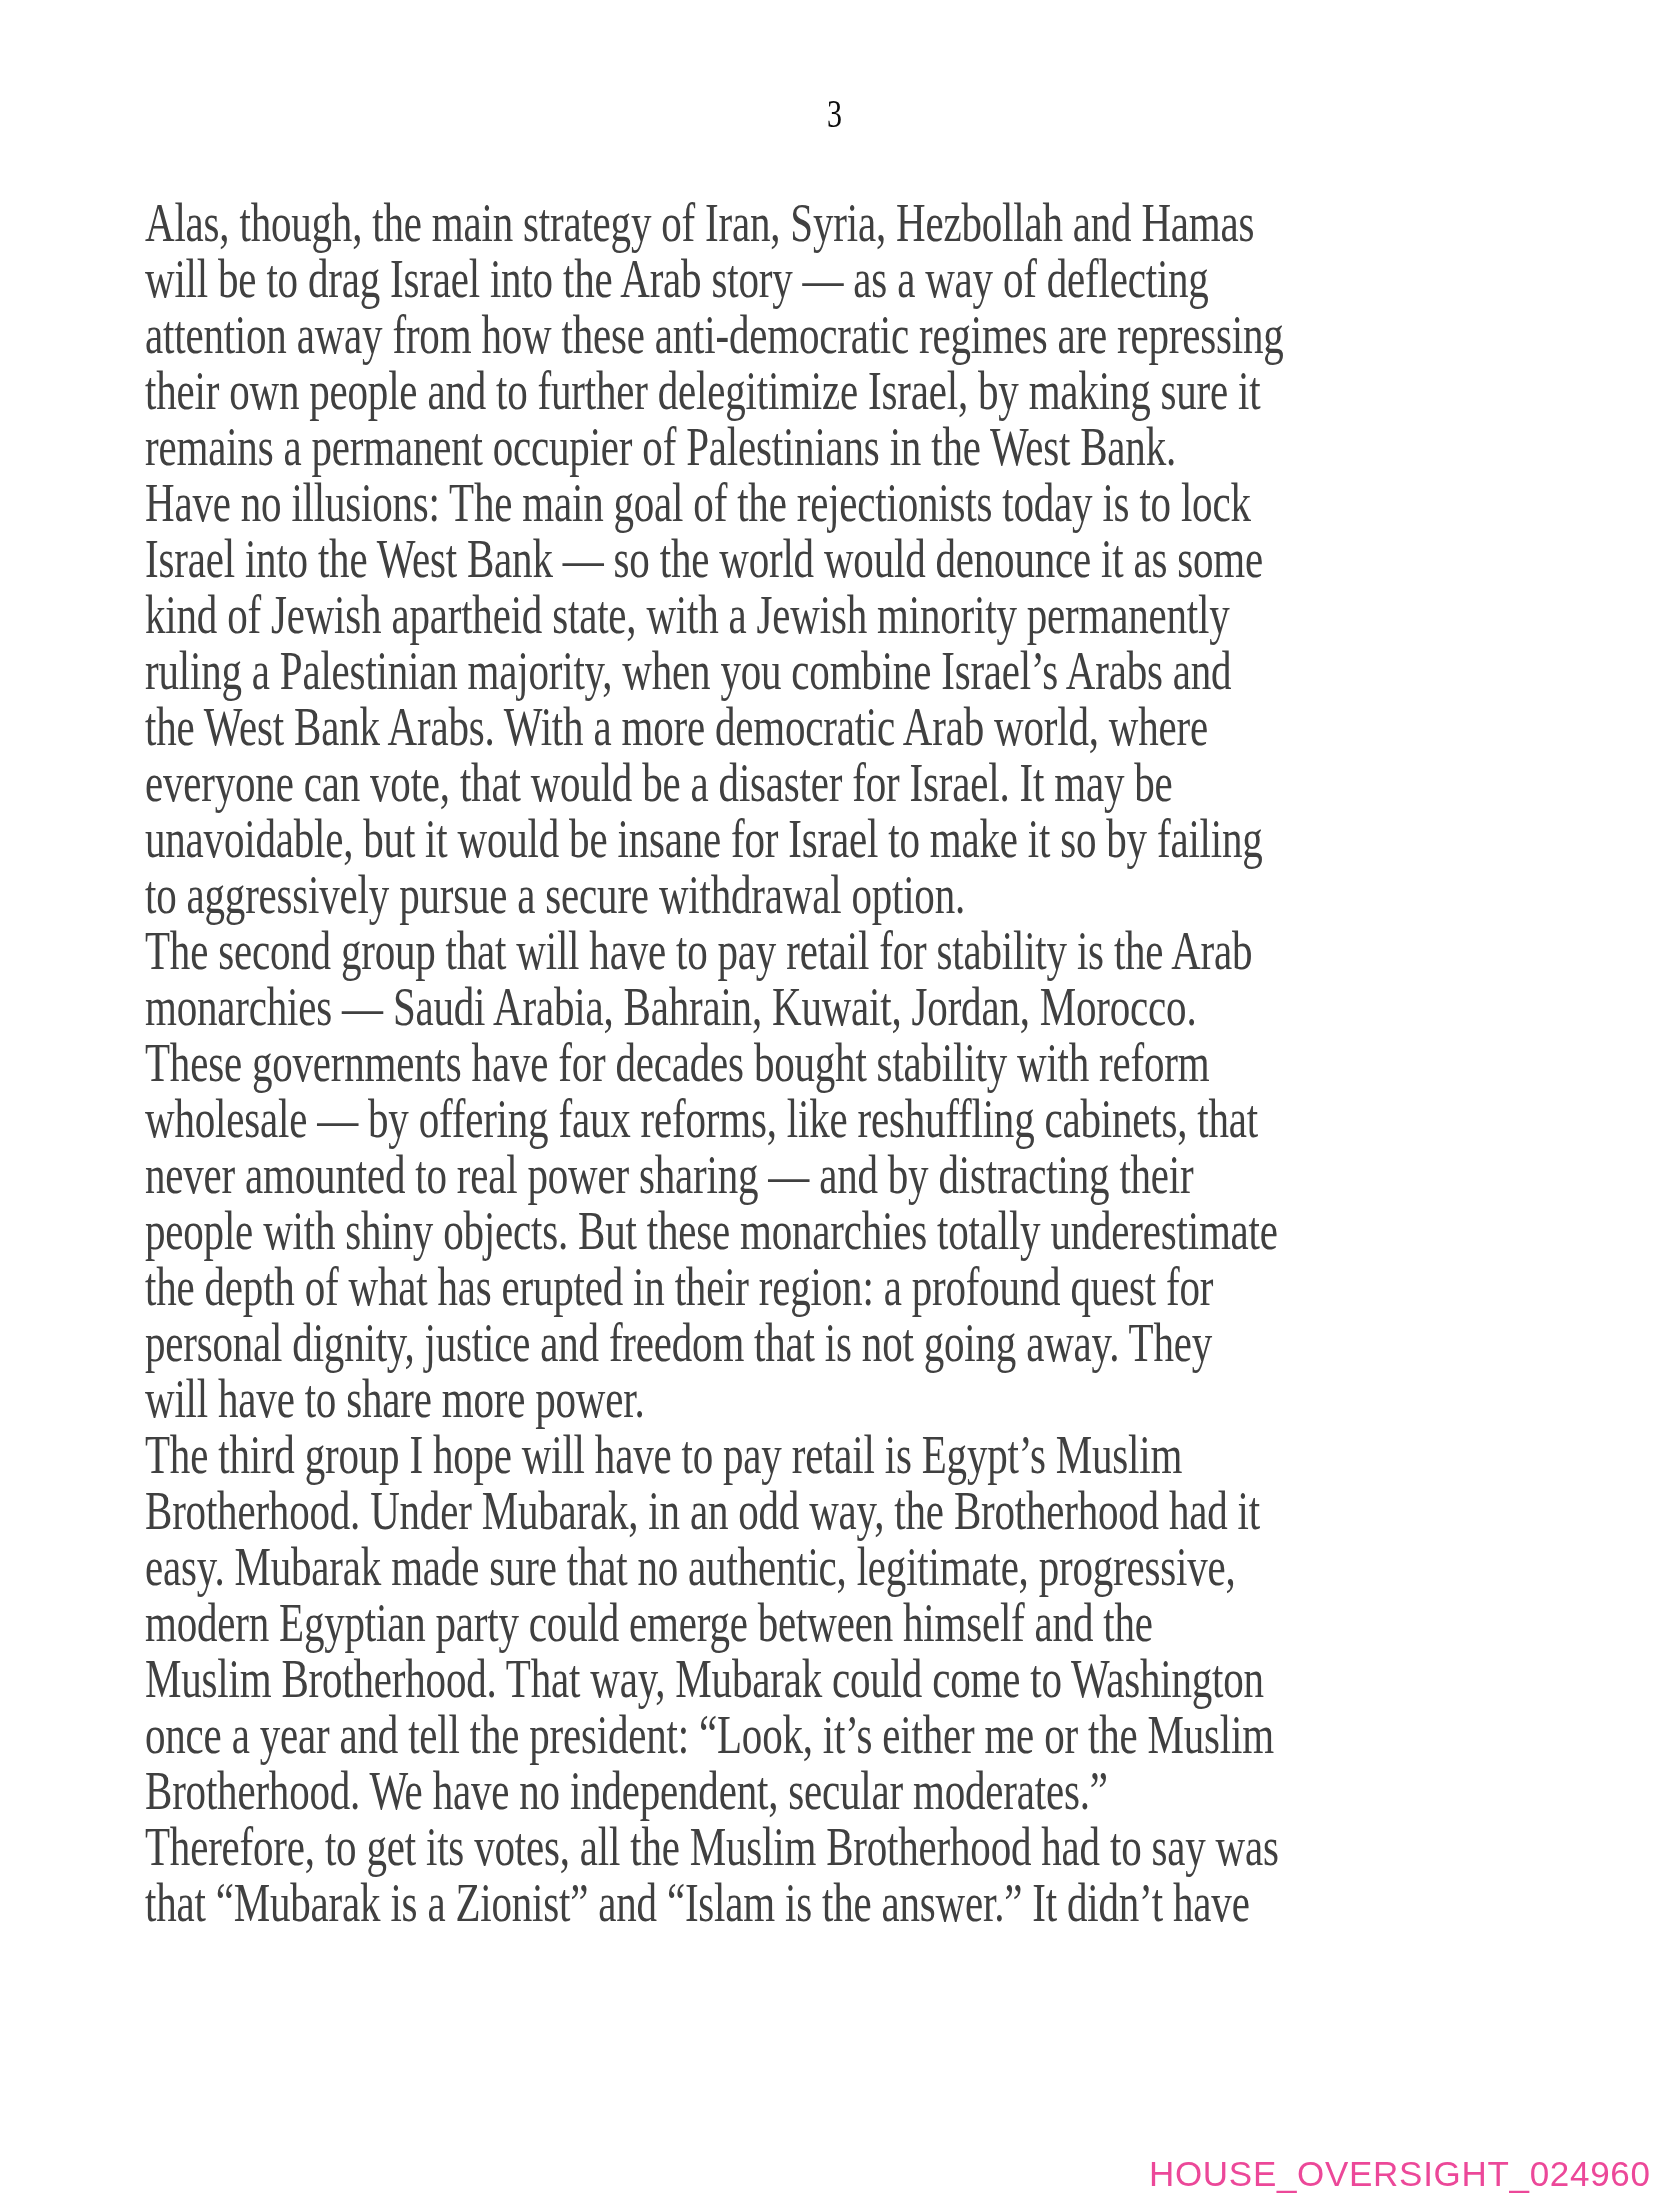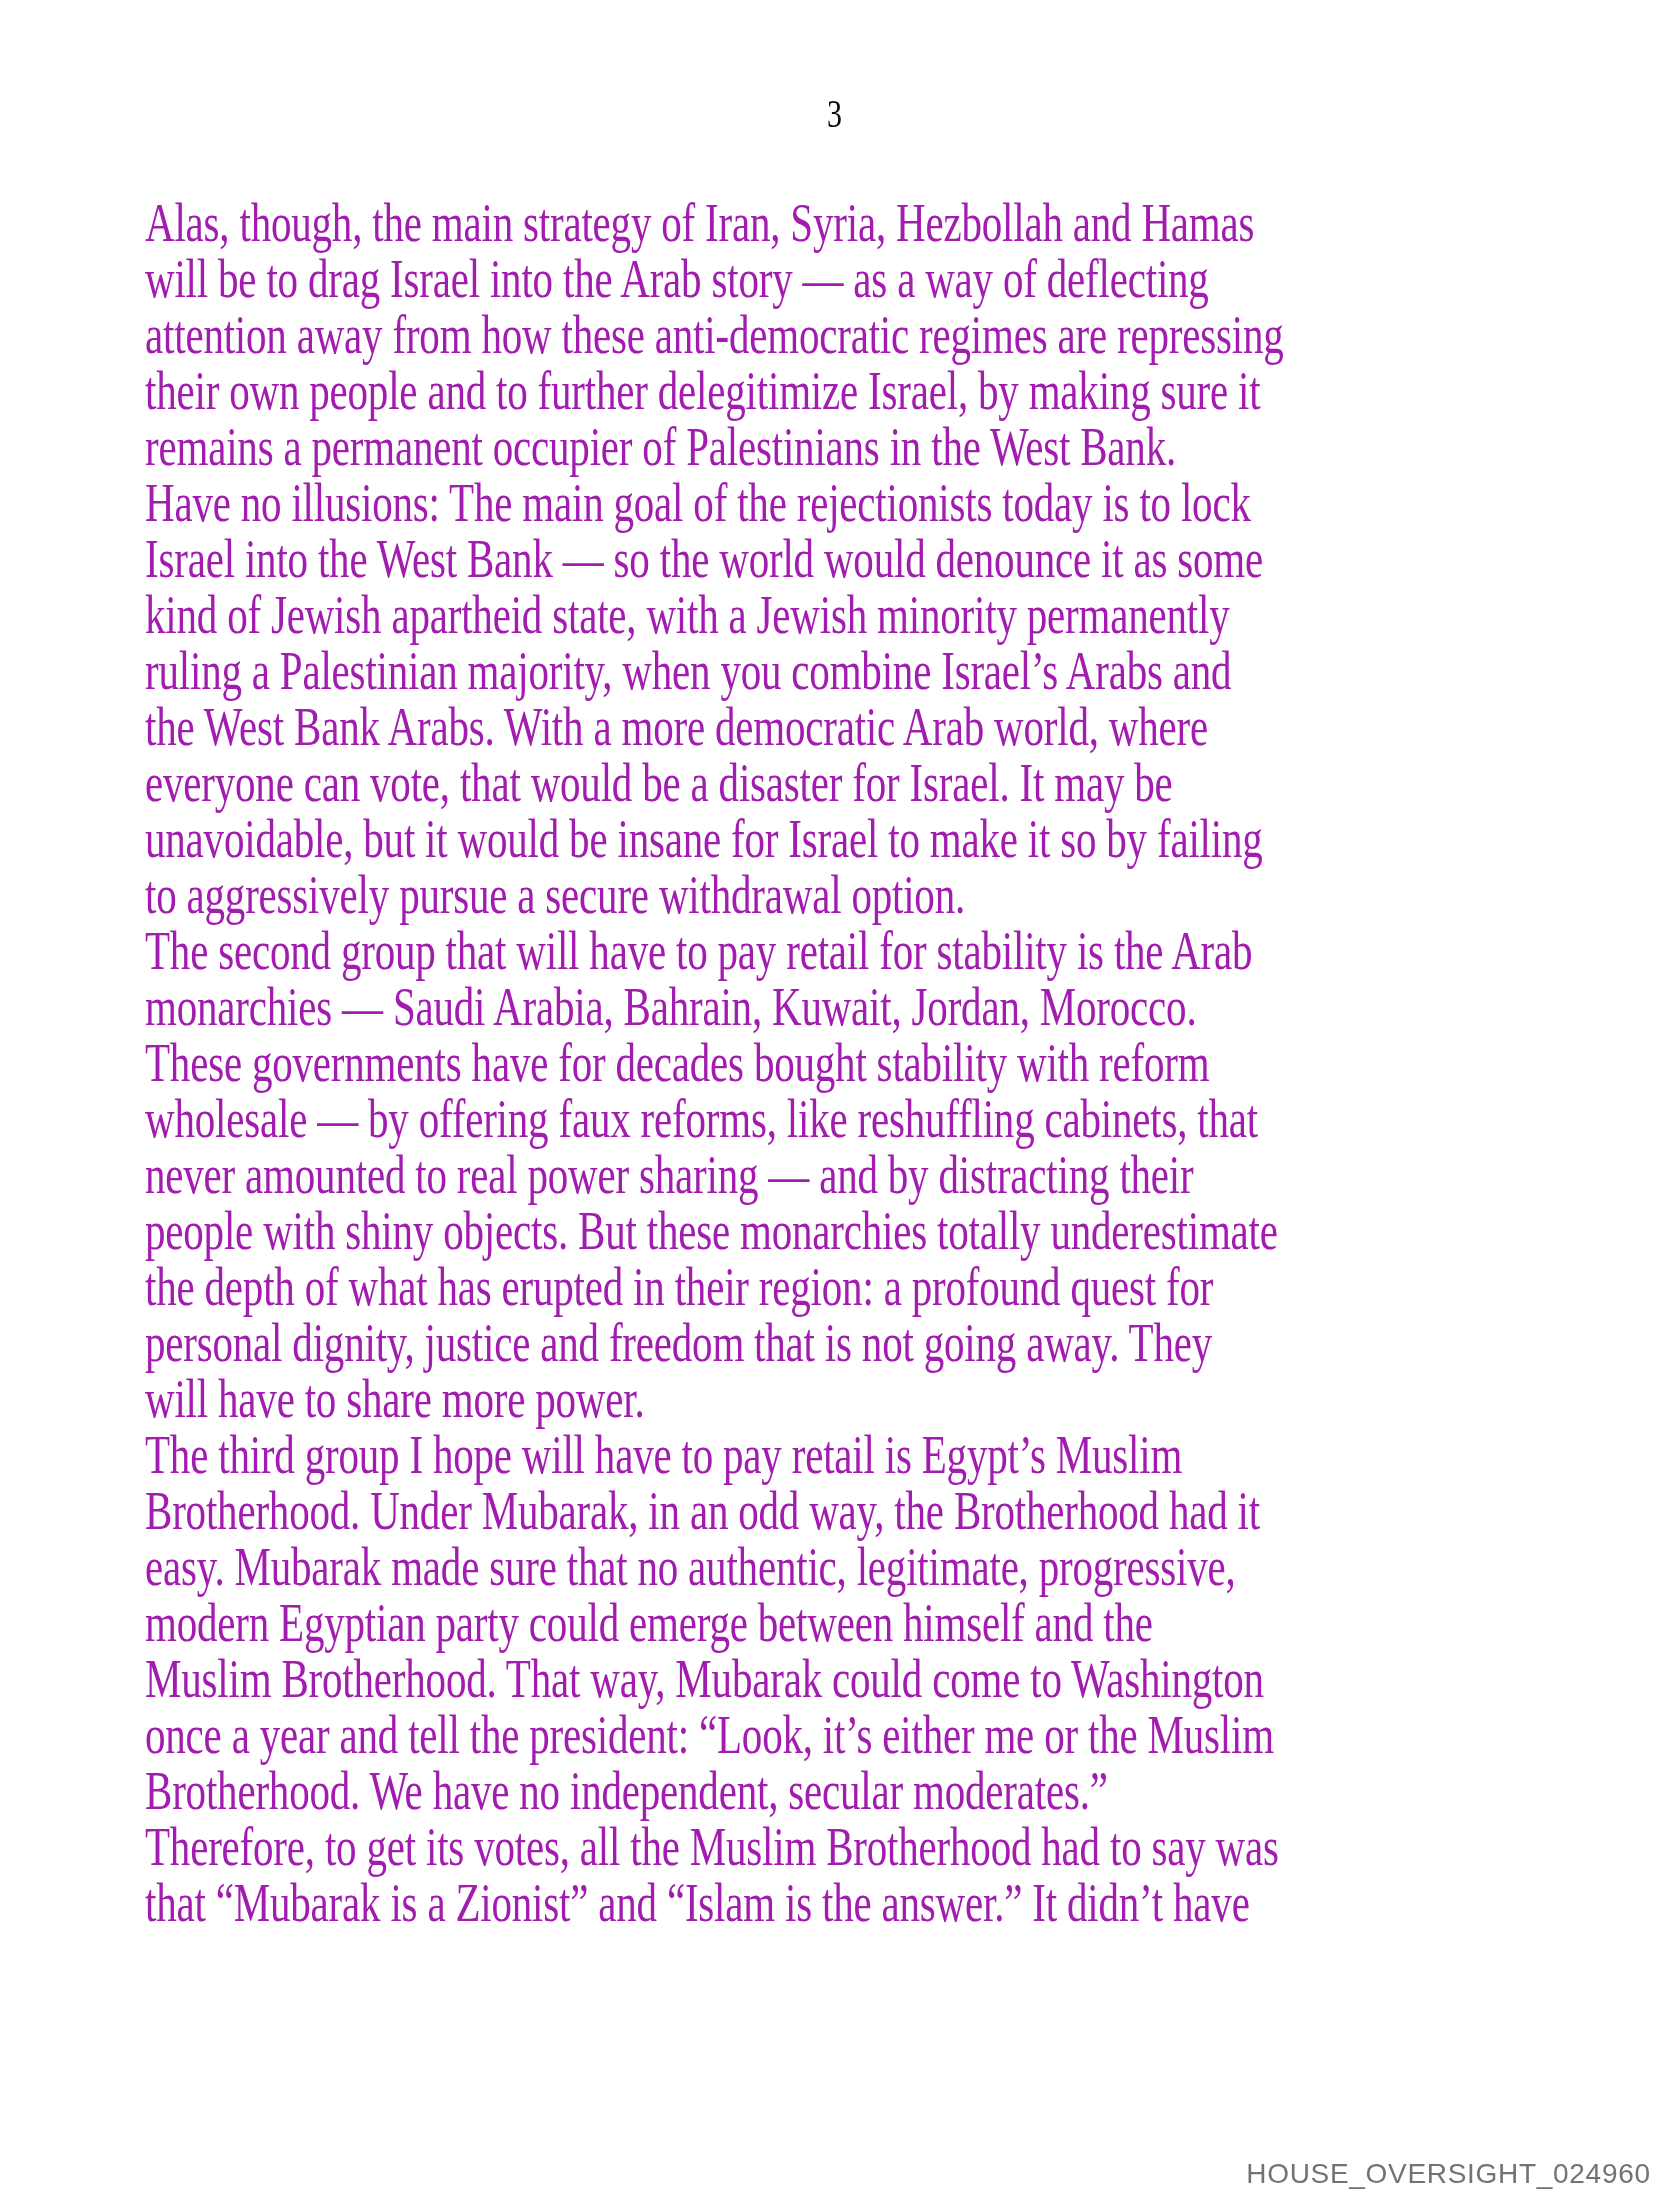--- a/index.html
+++ b/index.html
@@ -28,39 +28,39 @@
     transform: scaleY(1.3);
     color: #0c0c0c;
   }
   .body-text {
     position: absolute;
     left: 145px;
     top: 195px;
     width: 1427px;
     font-family: "Liberation Serif", "DejaVu Serif", serif;
     font-size: 41px;
-    color: #a21caf;
+    color: #404040;
   }
   .body-text .line {
     height: 56px;
     line-height: 56px;
     white-space: nowrap;
     letter-spacing: -0.2px;
     transform: scaleY(1.32);
     transform-origin: 50% 50%;
   }
   .bates {
     position: absolute;
     top: 2157px;
     right: 18.3px;
     font-family: "Liberation Sans", "DejaVu Sans", sans-serif;
-    font-size: 28px;
+    font-size: 35px;
     line-height: 33px;
     letter-spacing: 0.7px;
-    color: #737373;
+    color: #ec4899;
   }
 </style>
 </head>
 <body>
 
 <div class="page">
   <div class="page-number">3</div>
 
   <div class="body-text">
       <div class="line">Alas, though, the main strategy of Iran, Syria, Hezbollah and Hamas</div>

